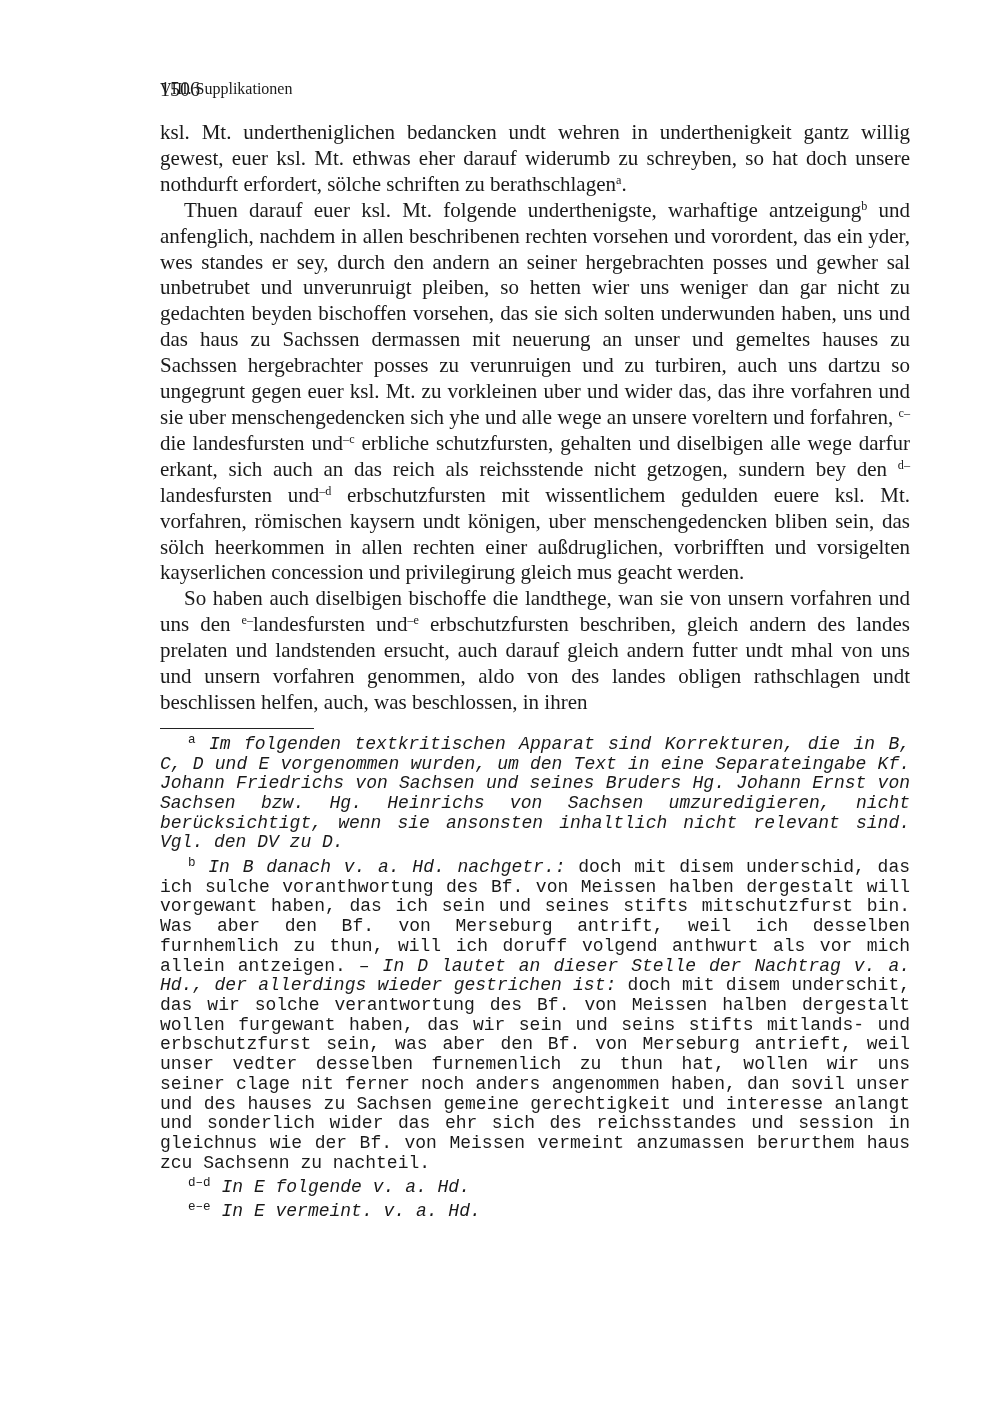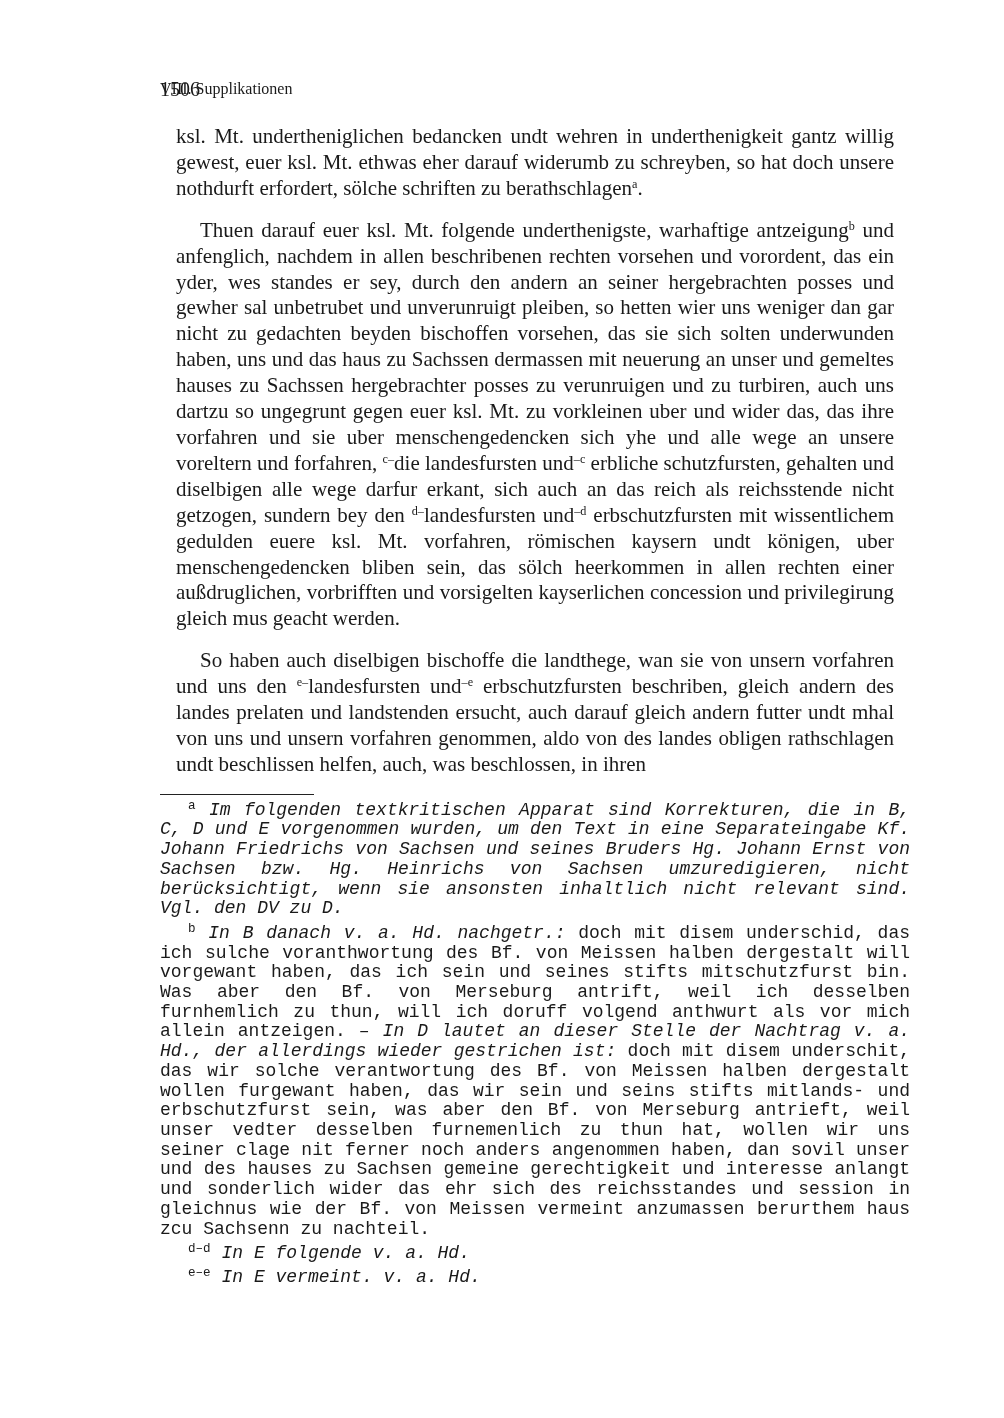--- a/index.html
+++ b/index.html
@@ -2,21 +2,21 @@
 <html><head>
 <meta charset="utf-8">
 <style>
   html, body { margin: 0; padding: 0; background: #ffffff; }
   body { width: 1004px; height: 1418px; position: relative; overflow: hidden; color: #1a1a1a; font-family: "Liberation Serif", "DejaVu Serif", serif; }
   .page { position: absolute; left: 160px; top: 78px; width: 750px; }
   .header { position: relative; height: 30px; font-size: 20px; }
   .header .pnum { position: absolute; left: 0; top: 0; }
   .header .rtitle { position: absolute; left: 0; right: 0; top: 2px; text-align: left; font-size: 16px; }
   .body-text { margin-top: 12px; font-size: 21px; line-height: 25.9px; text-align: justify; hyphens: manual; }
-  .body-text p { margin: 16px; }
+  .body-text p { margin: 0; }
   .body-text p.indent { text-indent: 24px; }
   sup { font-size: 0.58em; line-height: 0; vertical-align: 0.6em; }
   .rule { width: 154px; border-top: 1px solid #222; margin-top: 12px; height: 0; }
   .notes { margin-top: 6px; font-size: 18px; line-height: 19.7px; text-align: justify; }
   .notes p { margin: 0 0 5px 0; text-indent: 28px; font-family: Liberation Mono, monospace; }
   .notes p.short { margin-bottom: 4px; }
   .notes i, .body-text i { font-style: italic; }
   .ftmark { font-size: 0.7em; vertical-align: 0.45em; line-height: 0; font-style: normal; }
 </style>
 </head>

